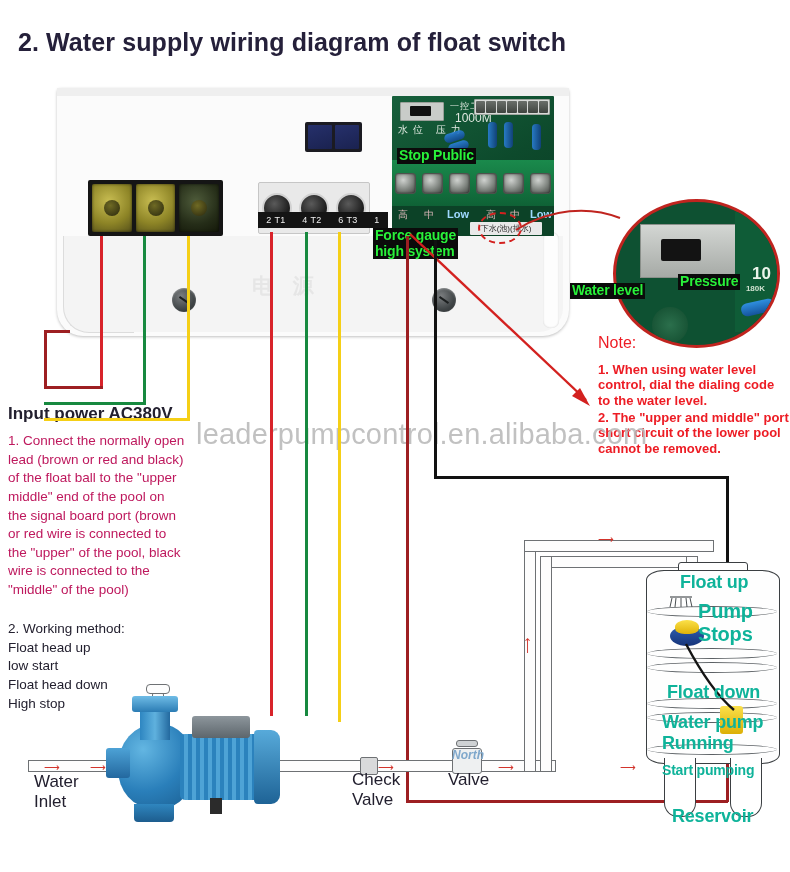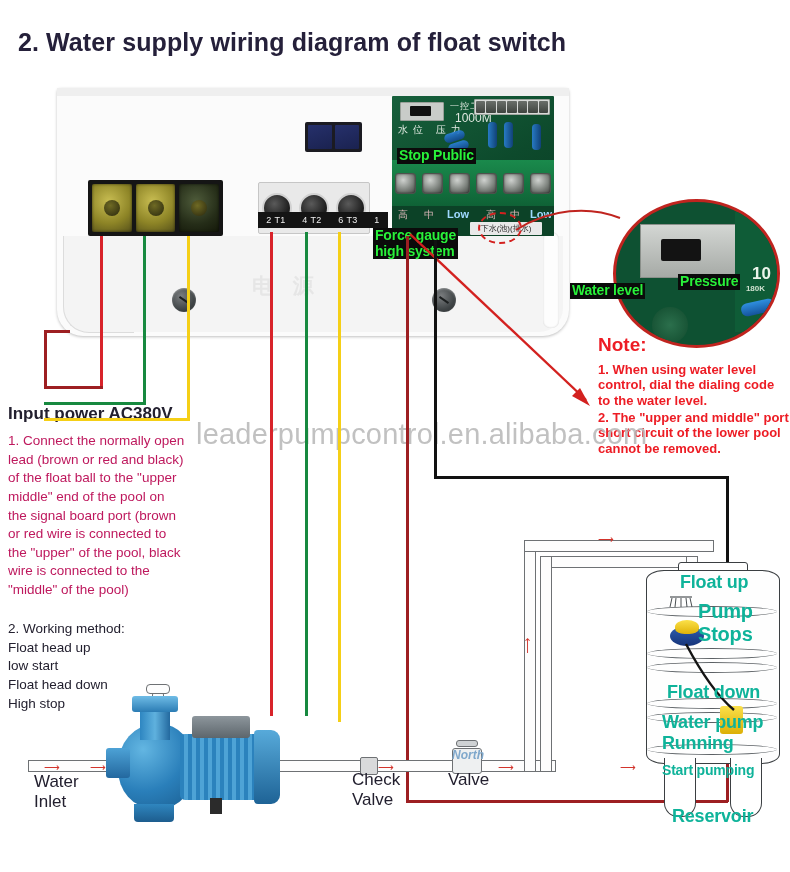--- a/index.html
+++ b/index.html
@@ -99,21 +99,21 @@
   #inset-sw{position:absolute;left:20px;top:14px;width:40px;height:22px;background:#131313;border-radius:2px;}
   #inset-pcbr{position:absolute;right:0;top:10px;width:42px;height:120px;background:#0f5c37;}
   #inset-10{position:absolute;right:6px;top:52px;color:#eaf4ea;font-size:17px;font-weight:700;}
   #inset-180k{position:absolute;right:12px;top:72px;color:#cfe0cf;font-size:8px;font-weight:700;}
   #inset-cap{position:absolute;right:2px;bottom:18px;width:34px;height:13px;background:
              linear-gradient(#2f8fe0,#15539b);border-radius:6px;transform:rotate(-12deg);}
   #inset-coil{position:absolute;left:36px;bottom:2px;width:36px;height:36px;border-radius:50%;
               background:radial-gradient(circle,#2b6f4c,#114a2d);}
 
   
-  #note-head{left:598px;top:334px;color:#ed1c24;font-size:19px;font-weight:700;}
+  #note-head{left:598px;top:334px;color:#ed1c24;font-size:16px;font-weight:400;}
   .note-p{color:#ed1c24;font-size:13px;font-weight:600;line-height:1.18;width:192px;}
   #note1{left:598px;top:362px;}
   #note2{left:598px;top:410px;}
 
   
   #inputpower{left:8px;top:404px;font-size:17px;font-weight:600;color:#23202f;}
   #para1{left:8px;top:432px;width:178px;font-size:13.5px;line-height:1.38;color:#be185d;}
   #para2{left:8px;top:620px;width:186px;font-size:13.5px;line-height:1.38;color:#23202f;}
 
   

